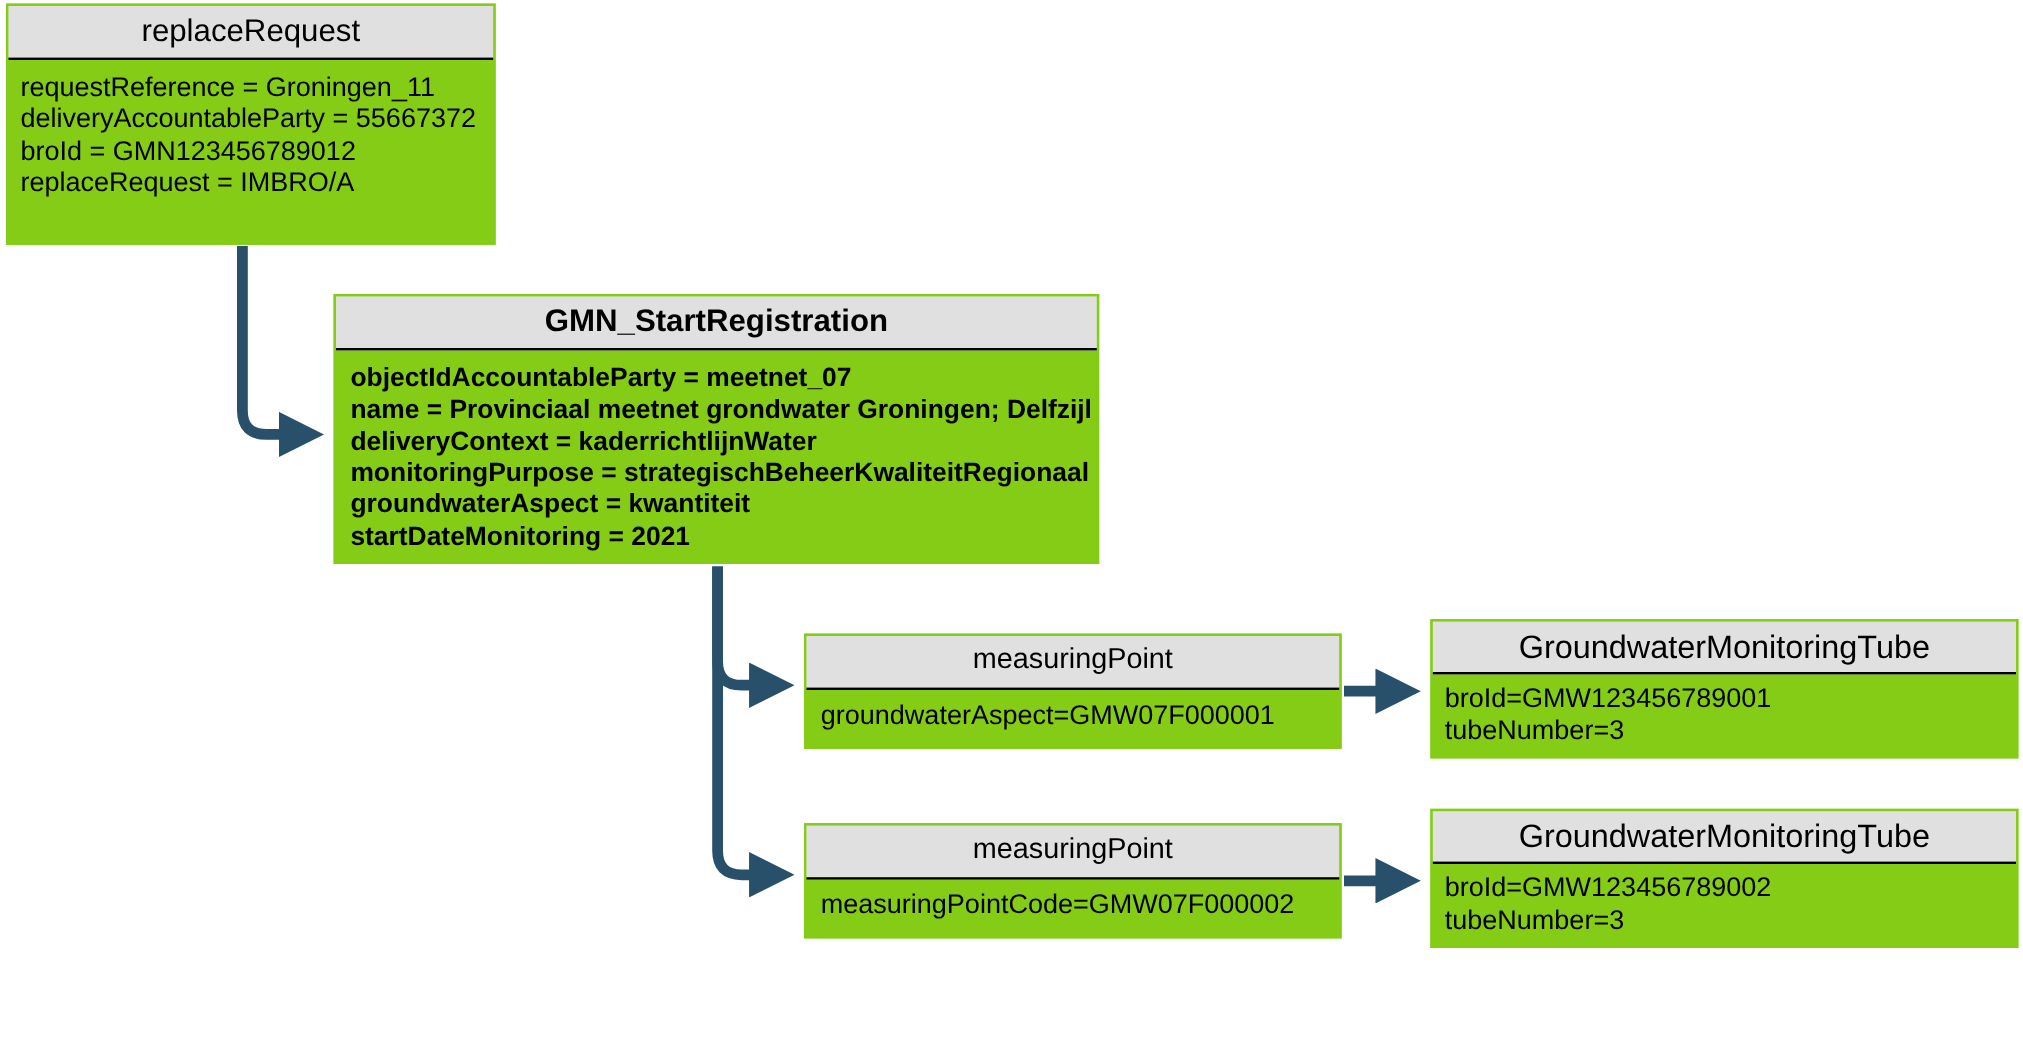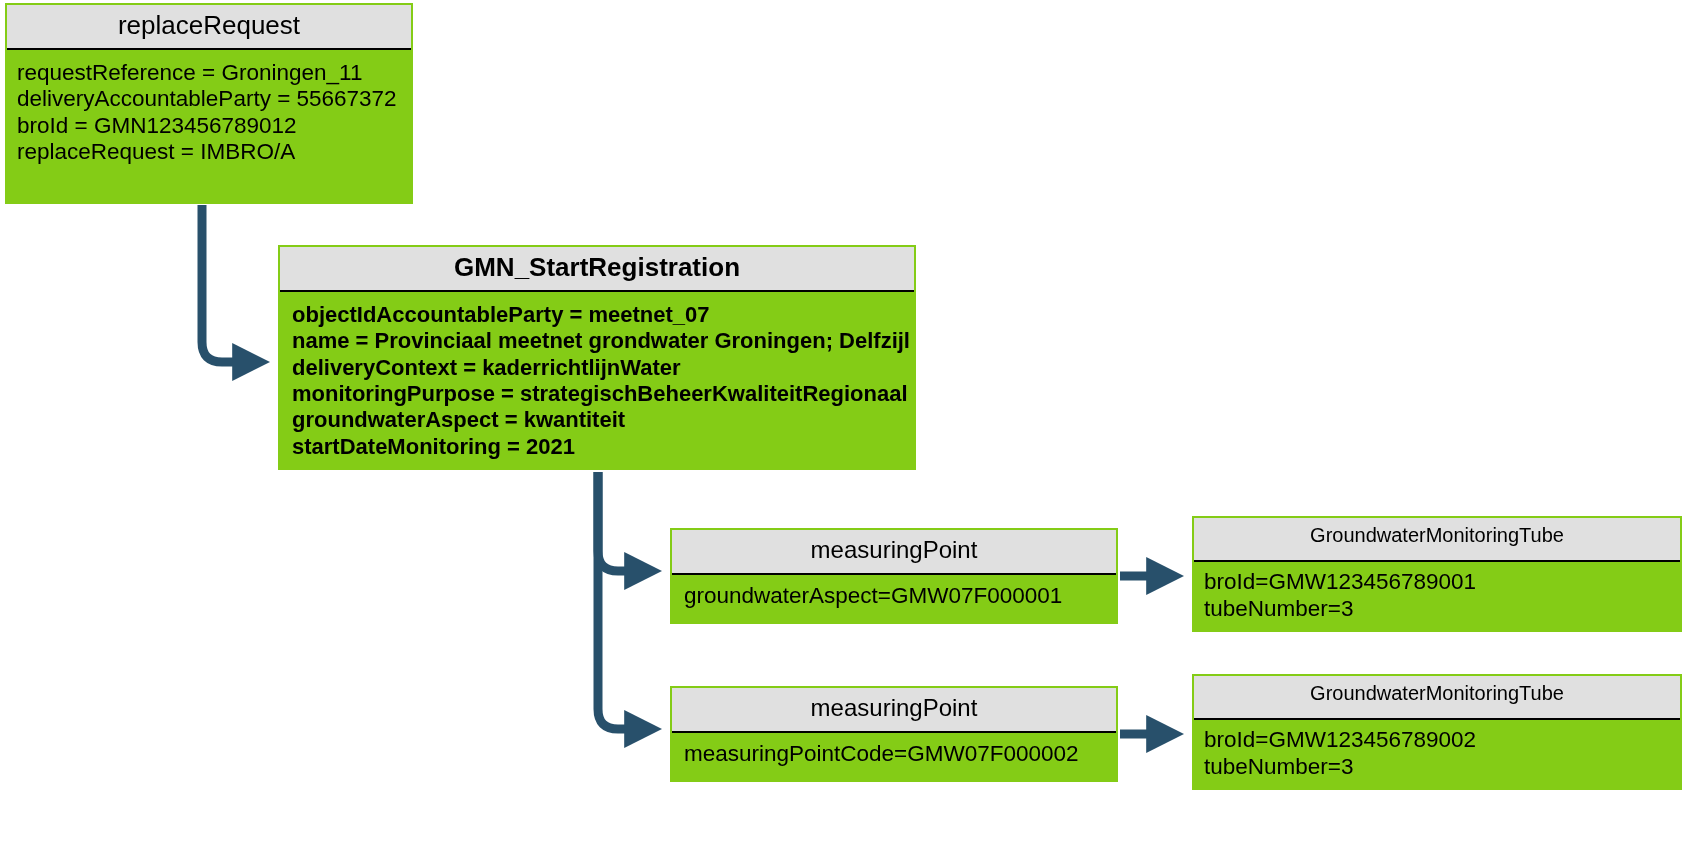--- a/index.html
+++ b/index.html
@@ -64,21 +64,21 @@
   #node-gmn-startregistration .attr { font-size: 22px; line-height: 26.3px; }
 
   #node-measuringpoint-1 { left: 670px;  top: 528px; width: 448px; height: 96px; }
   #node-measuringpoint-2 { left: 670px;  top: 686px; width: 448px; height: 96px; }
   .mp .node-header { font-size: 24px; padding-top: 6px; padding-bottom: 8px; }
   .mp .node-body   { padding-top: 8px; padding-left: 12px; }
   .mp .attr { font-size: 22.5px; line-height: 26px; }
 
   #node-tube-1 { left: 1192px; top: 516px; width: 490px; height: 116px; }
   #node-tube-2 { left: 1192px; top: 674px; width: 490px; height: 116px; }
-  .tube .node-header { font-size: 20px; padding-top: 5px; padding-bottom: 13px; }
+  .tube .node-header { font-size: 27px; padding-top: 5px; padding-bottom: 13px; }
   .tube .node-body   { padding-top: 7px; padding-left: 10px; }
   .tube .attr { font-size: 22.5px; line-height: 26.5px; }
 
   
   #connectors {
     position: absolute;
     left: 0;
     top: 0;
     width: 1686px;
     height: 864px;

